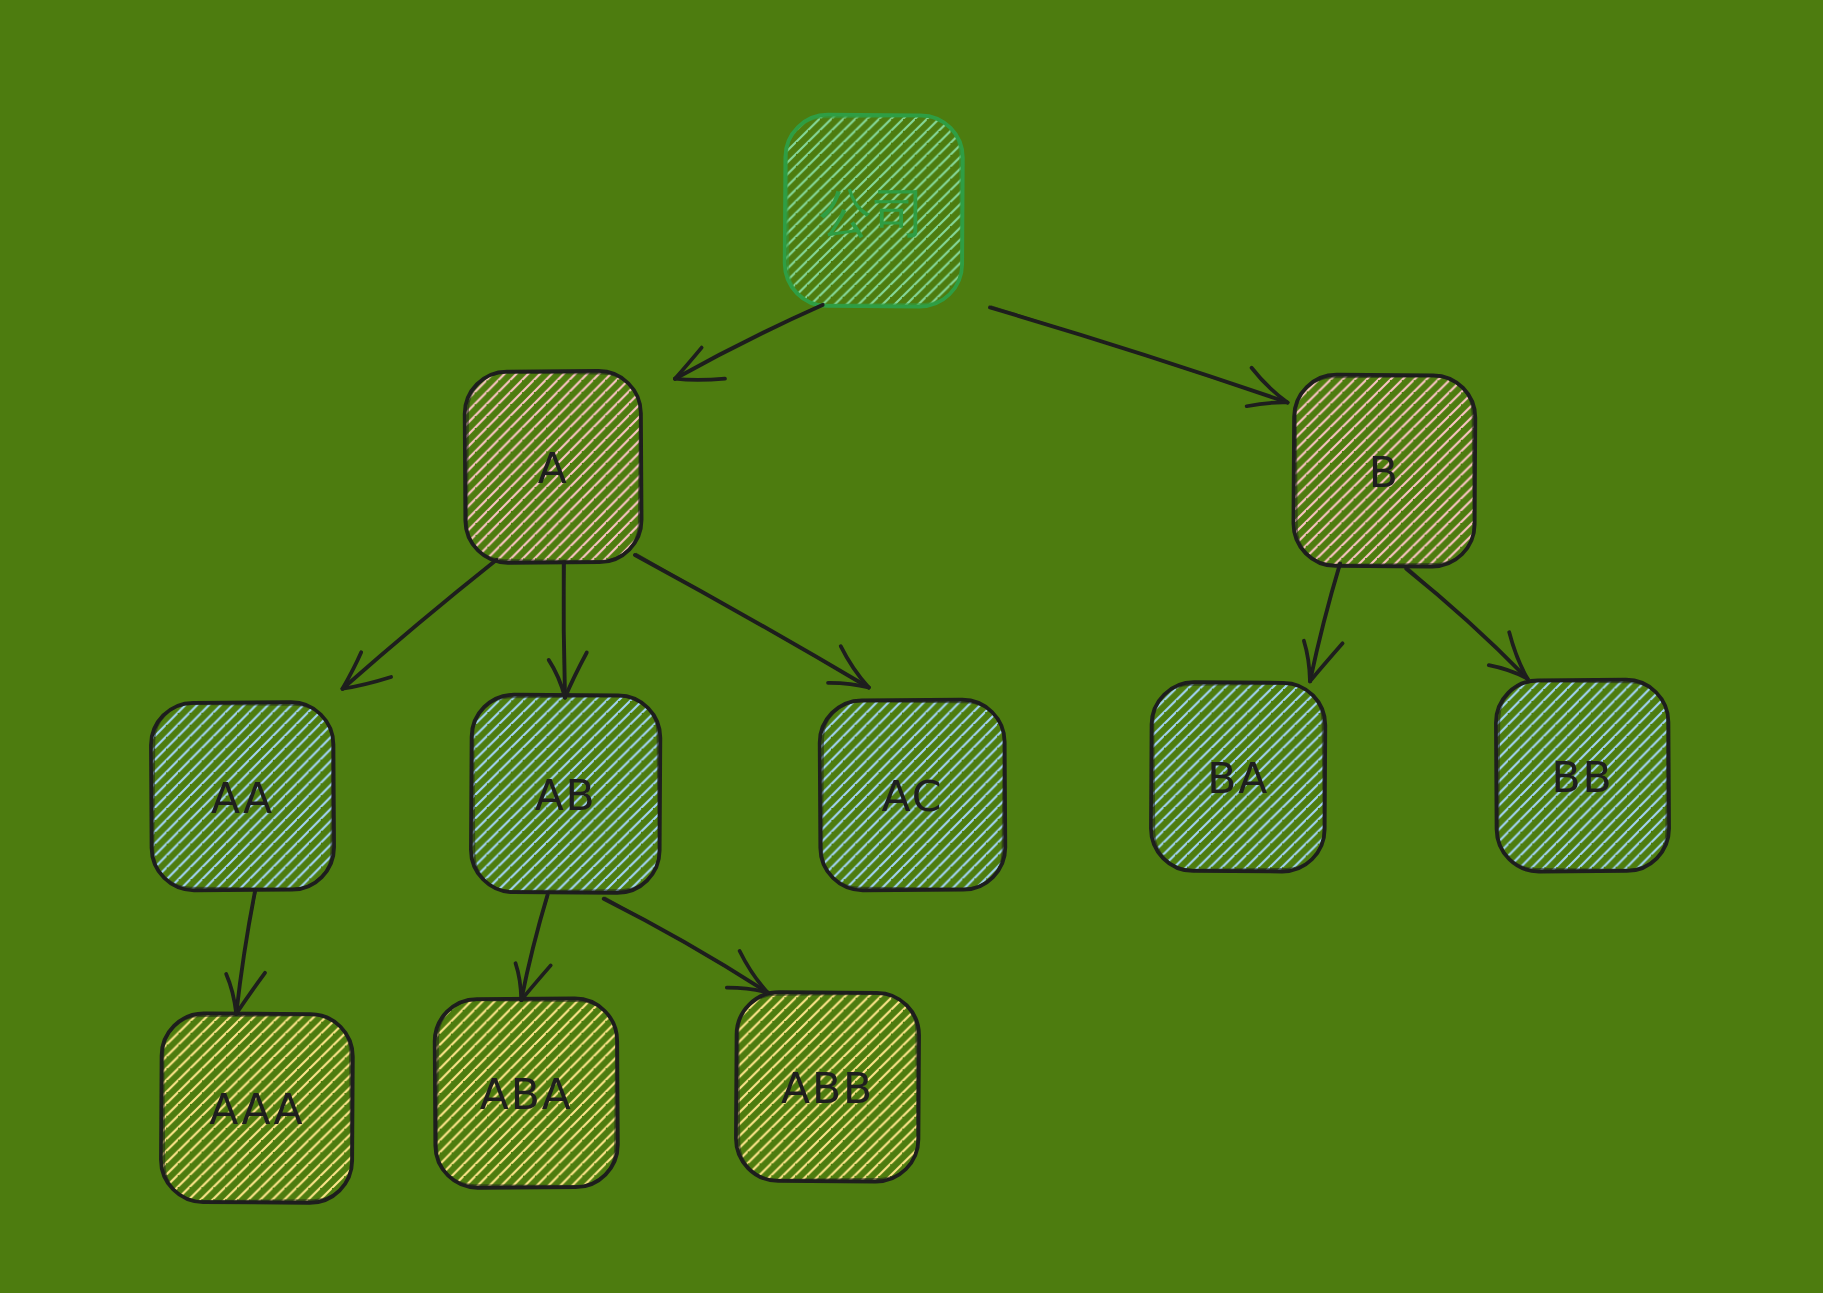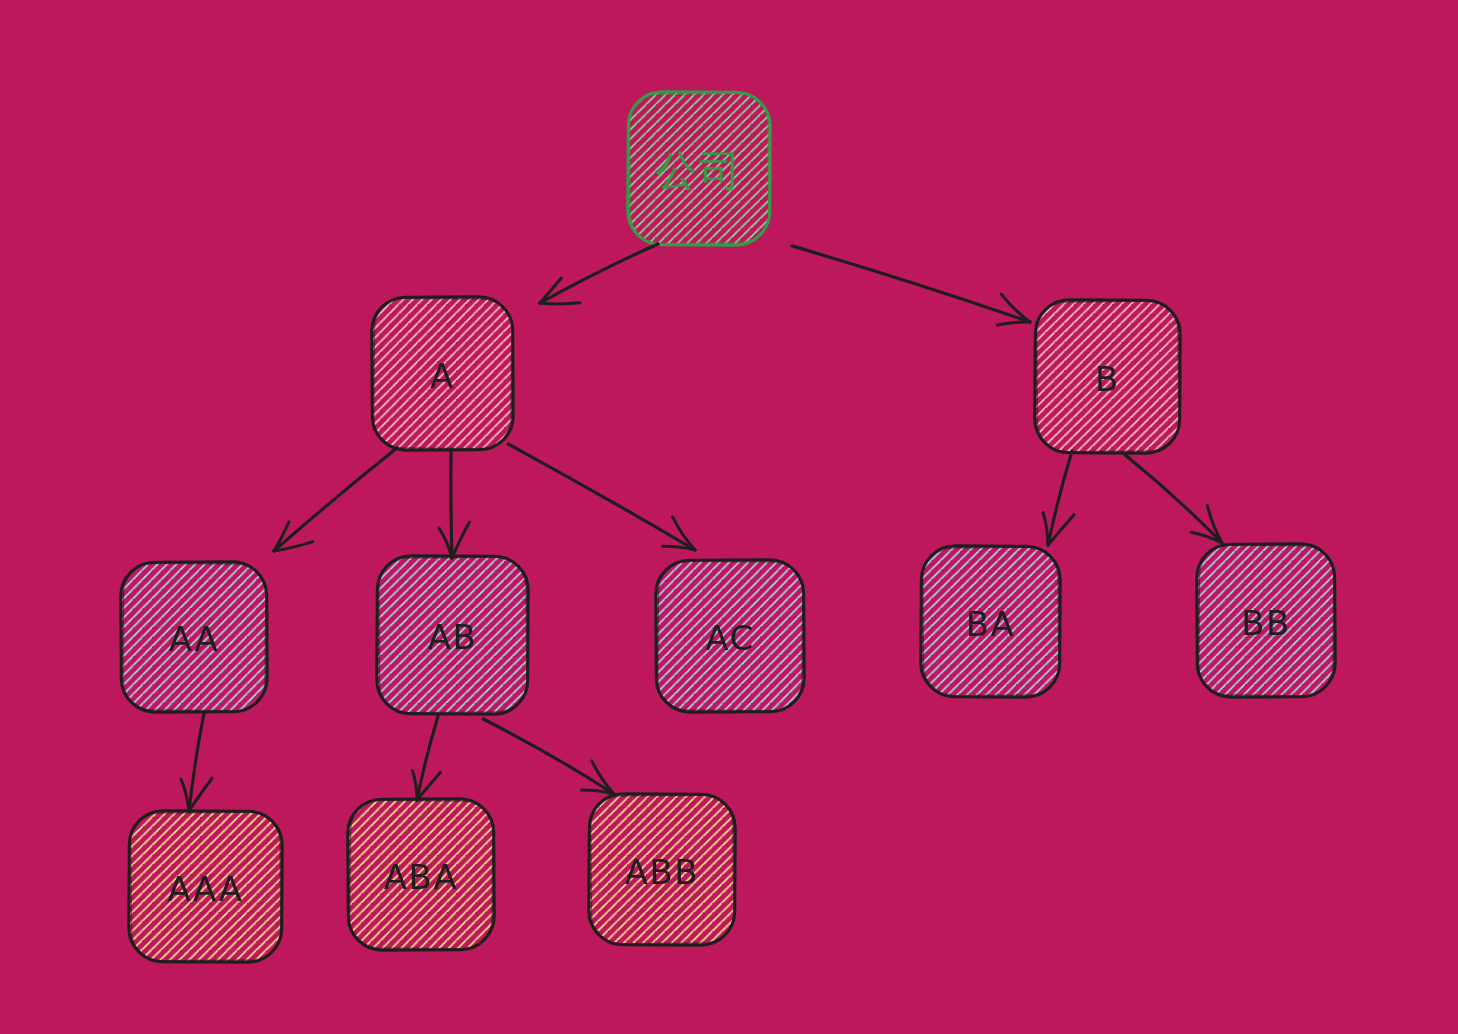--- a/index.html
+++ b/index.html
@@ -8,21 +8,21 @@
     width: 1458px;
     height: 1034px;
     background: #ffffff;
     overflow: hidden;
     font-family: "DejaVu Sans", sans-serif;
   }
   #stage {
     position: relative;
     width: 1458px;
     height: 1034px;
-    background: #be185d;
+    background: #4d7c0f;
   }
   svg text {
     font-family: "DejaVu Sans", "Liberation Sans", sans-serif;
     user-select: none;
   }
 </style>
 </head>
 <body>
 
 <div id="stage">

